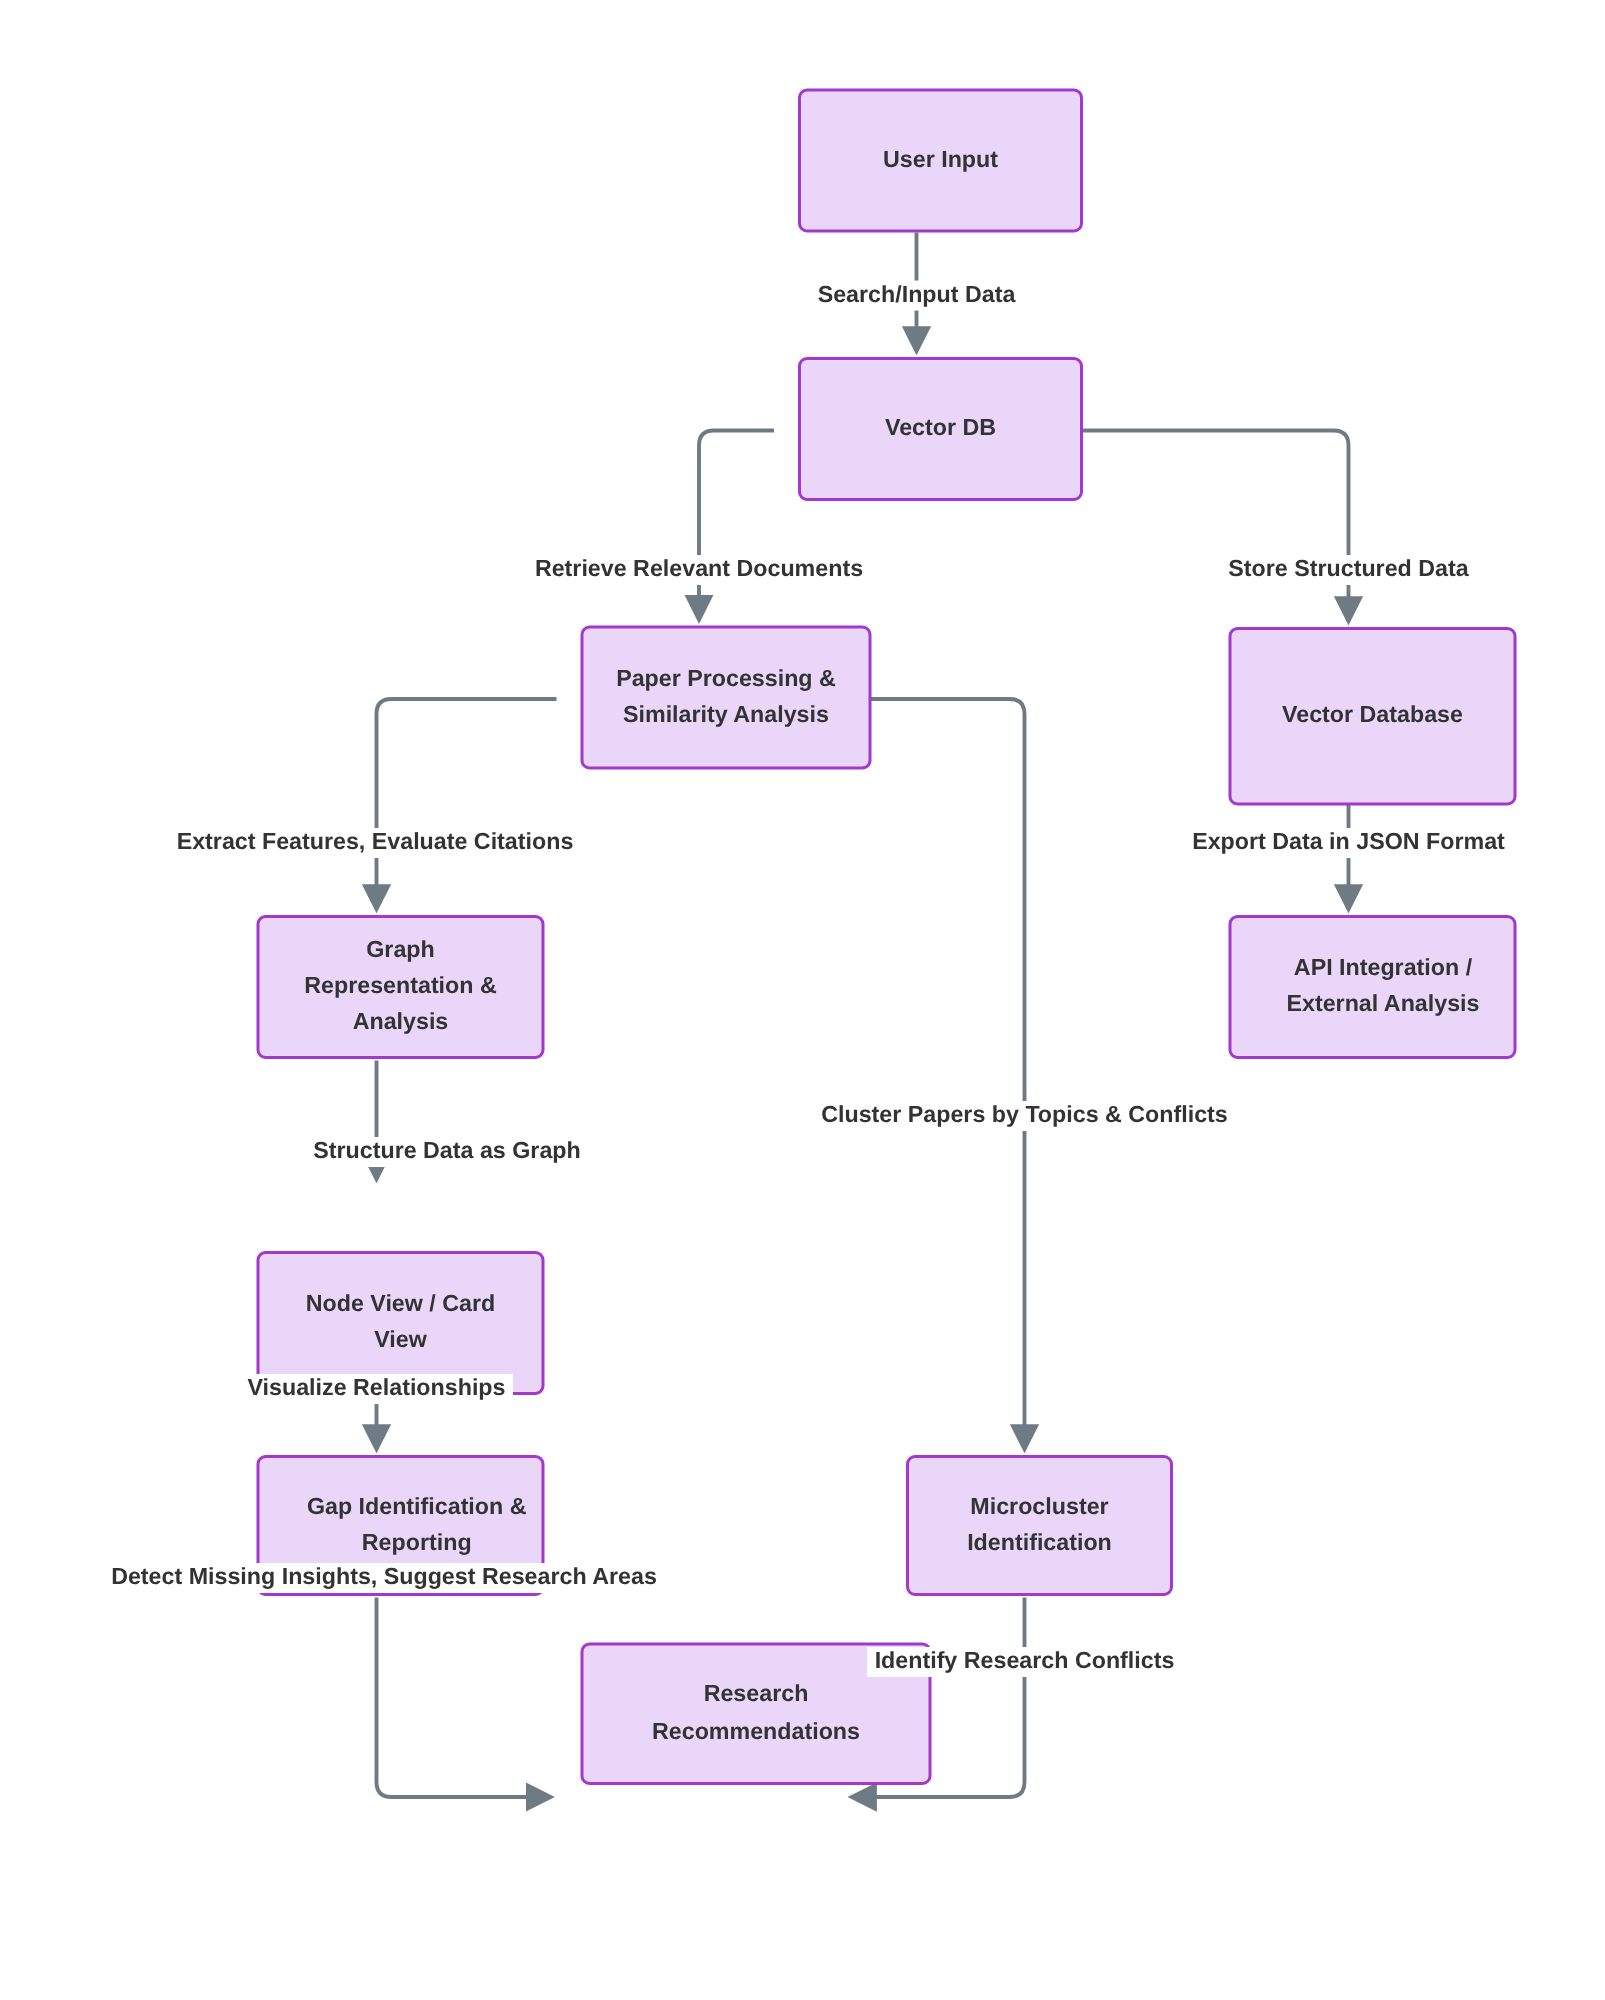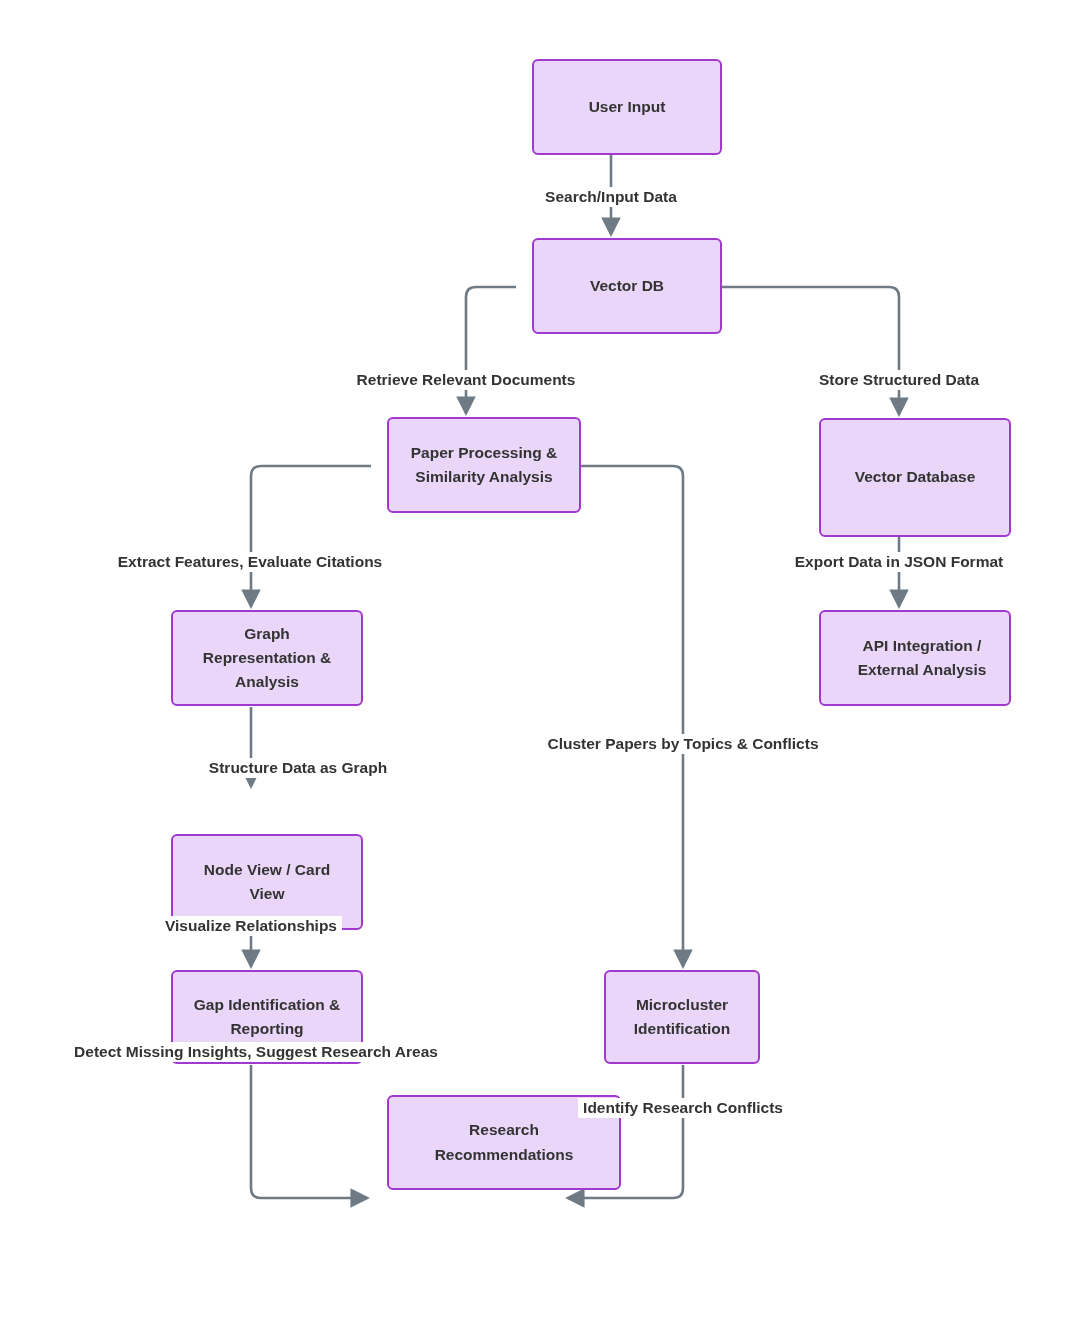--- a/index.html
+++ b/index.html
@@ -48,22 +48,22 @@
     z-index: 2;
   }
   
   .n-user-input            { left: 516px; top: 59px;   width: 190px; height: 96px; }
   .n-vector-db             { left: 516px; top: 238px;  width: 190px; height: 96px; }
   .n-paper-processing      { left: 371px; top: 417px;  width: 194px; height: 96px; }
   .n-vector-database       { left: 803px; top: 418px;  width: 192px; height: 119px; }
   .n-graph-representation  { left: 155px; top: 610px;  width: 192px; height: 96px; }
   .n-api-integration       { left: 803px; top: 610px;  width: 192px; height: 96px; padding-left: 24px; }
   .n-node-view             { left: 155px; top: 834px;  width: 192px; height: 96px; }
-  .n-gap-identification    { left: 155px; top: 970px;  width: 192px; height: 94px; }
-  .n-microcluster          { left: 588px; top: 970px;  width: 156px; height: 94px; }
+  .n-gap-identification    { left: 155px; top: 970px;  width: 192px; height: 94px; justify-content: flex-end; }
+  .n-microcluster          { left: 588px; top: 970px;  width: 178px; height: 94px; }
   .n-research-recommendations { left: 371px; top: 1095px; width: 234px; height: 95px; }
   
   .l-search    { left: 611px; top: 197px; }
   .l-retrieve  { left: 466px; top: 380px; }
   .l-store     { left: 899px; top: 380px; }
   .l-extract   { left: 250px; top: 562px; }
   .l-export    { left: 899px; top: 562px; }
   .l-structure { left: 250px; top: 768px; margin-left: 48px; }
   .l-cluster   { left: 683px; top: 744px; }
   .l-visualize { left: 251px; top: 926px; }

